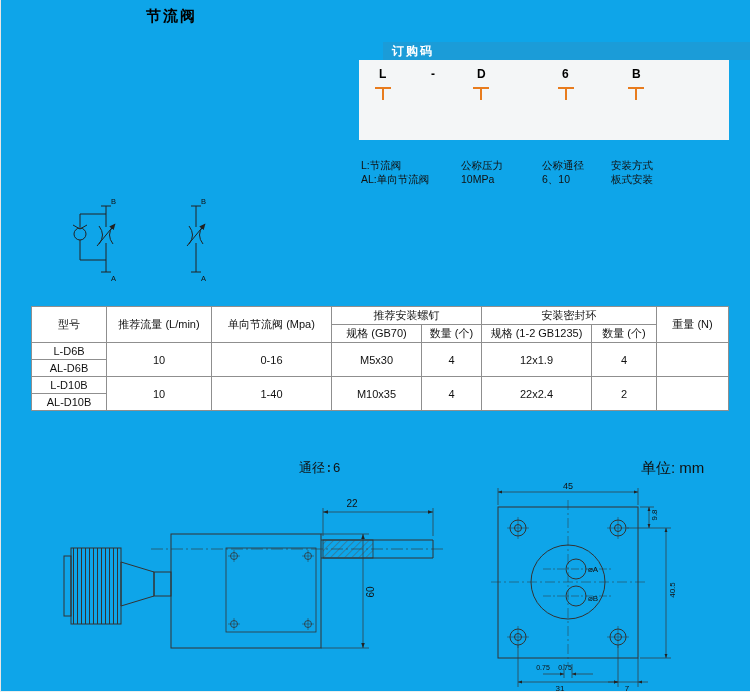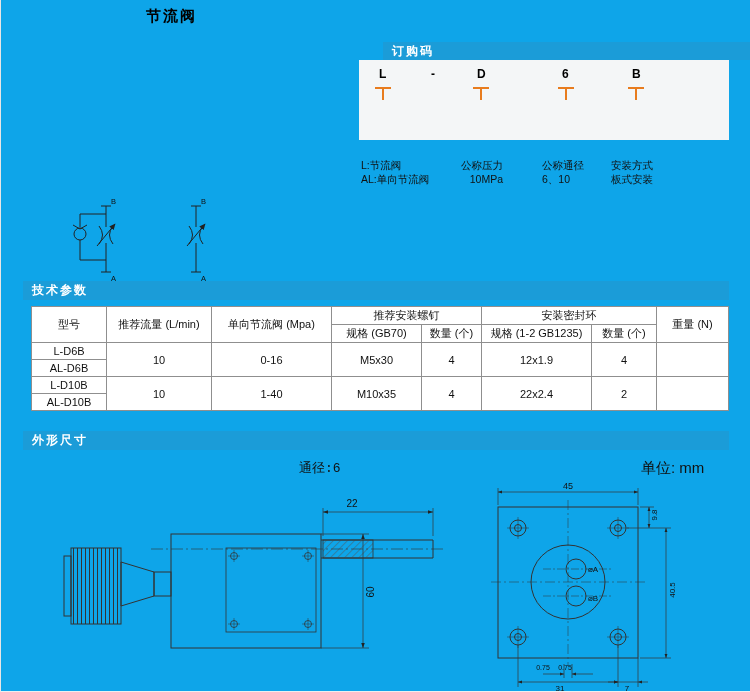--- a/index.html
+++ b/index.html
@@ -20,21 +20,21 @@
   .order-panel { position:absolute; left:358px; top:60px; width:370px; height:80px; background:#f4f6f7; }
   .code-letter { position:absolute; top:7px; font-size:12px; font-weight:bold; color:#000; }
   .cl-0 { left:20px; }  .cl-1 { left:72px; }  .cl-2 { left:118px; }
   .cl-3 { left:203px; } .cl-4 { left:273px; }
   .tick { position:absolute; top:27px; width:16px; height:14px; }
   .tick::before { content:""; position:absolute; left:0; top:0; right:0; height:2px; background:#e87c1e; }
   .tick::after  { content:""; position:absolute; left:7px; top:2px; width:2px; height:11px; background:#e87c1e; }
   .t-0 { left:16px; } .t-1 { left:114px; } .t-2 { left:199px; } .t-3 { left:269px; }
   .og { position:absolute; top:62px; font-size:10.5px; line-height:14px; color:#111;margin-top:36px; }
   .og-0 { left:2px;   text-align:left; }
-  .og-1 { left:102px; text-align:right; }
+  .og-1 { left:102px; text-align:left; }
   .og-2 { left:183px; width:72px; }
   .og-3 { left:252px; width:84px; text-align:left; }
 
   .symbols-svg { position:absolute; left:55px; top:196px; }
 
   #tech-table { position:absolute; left:30px; top:306px; width:697px;
                 border-collapse:collapse; table-layout:fixed; }
   #tech-table th, #tech-table td { border:1px solid #8f8f8f; font-size:11px; font-weight:normal;
                 text-align:center; vertical-align:middle; padding:1px 2px; height:17px; color:#111;
                 background:#fff; overflow:hidden; white-space:nowrap; }
@@ -112,21 +112,20 @@
       <line x1="135" y1="76" x2="145" y2="76"></line>
     </g>
     <g fill="#111" font-size="7.5">
       <text x="55" y="8">B</text>
       <text x="55" y="85">A</text>
       <text x="145" y="8">B</text>
       <text x="145" y="85">A</text>
     </g>
   </svg>
 
-  <div class="bluebar tech-bar">技术参数</div>
   <table id="tech-table">
     <colgroup>
       <col style="width:75px">
         <col style="width:105px">
         <col style="width:120px">
         <col style="width:90px">
       <col style="width:60px">
         <col style="width:110px">
         <col style="width:65px">
         <col style="width:72px">
@@ -168,21 +167,20 @@
       <td rowspan="2">22x2.4</td>
       <td rowspan="2">2</td>
       <td rowspan="2"></td>
     </tr>
     <tr>
       <td>AL-D10B</td>
     </tr>
   </tbody>
     </table>
 
-  <div class="bluebar outline-bar">外形尺寸</div>
   <div class="bore-label">通径:6</div>
   <div class="unit-label">单位: mm</div>
 
   <svg class="side-svg" width="400" height="200" viewBox="0 0 400 200">
     <defs>
       <pattern id="knurl" width="4" height="6" patternUnits="userSpaceOnUse">
         <line x1="1.5" y1="0" x2="1.5" y2="6" stroke="#333" stroke-width="1"></line>
       </pattern>
       <pattern id="hatch" width="5" height="5" patternUnits="userSpaceOnUse" patternTransform="rotate(45)">
         <line x1="0" y1="0" x2="0" y2="5" stroke="#555" stroke-width="0.9"></line>

